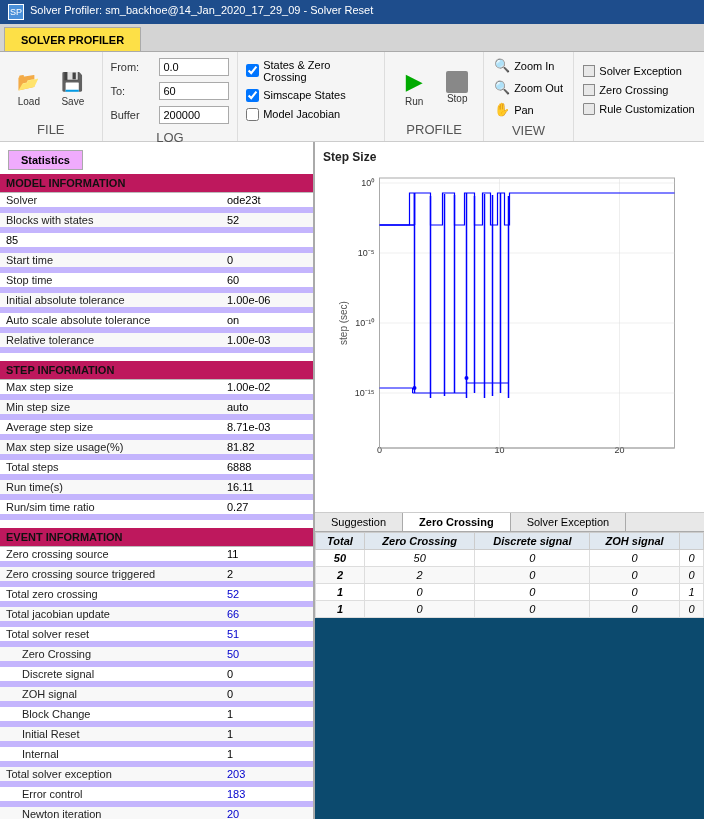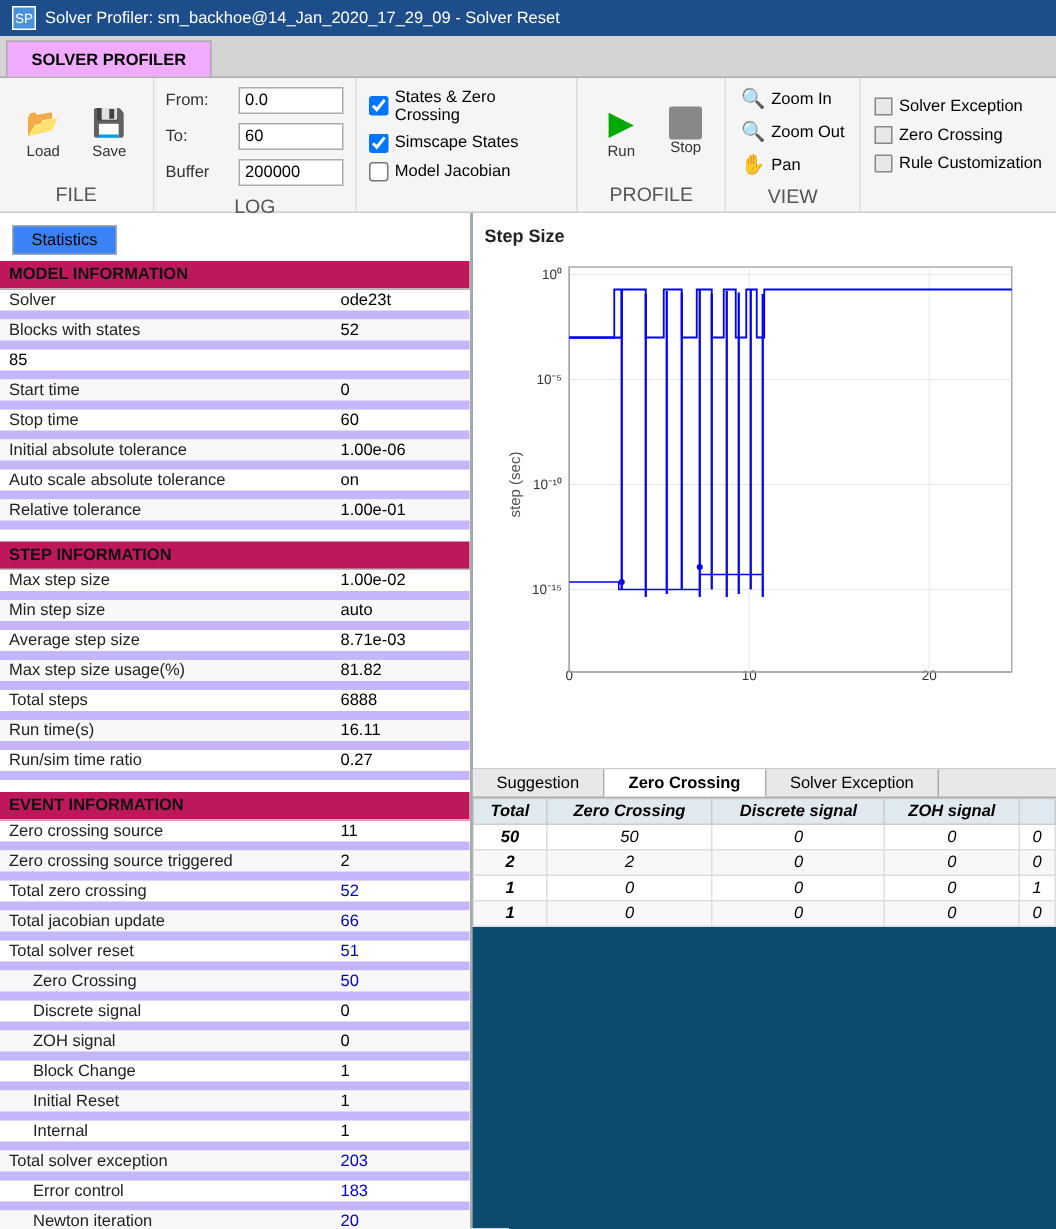--- a/index.html
+++ b/index.html
@@ -1,25 +1,25 @@
 <!DOCTYPE html>
 <html><head>
   <meta charset="utf-8">
   <style>
     * { box-sizing: border-box; margin: 0; padding: 0; }
     body { font-family: 'Segoe UI', Arial, sans-serif; font-size: 12px; background: #f0f0f0; width: 704px; height: 819px; overflow: hidden; }
     
     
-    #titlebar { background: #1e4d8c; color: white; padding: 4px 8px; font-size: 11px; display: flex; align-items: center; gap: 6px; height: 24px; }
+    #titlebar { background: #1e4d8c; color: white; padding: 4px 8px; font-size: 11px; display: flex; align-items: flex-start; gap: 6px; height: 24px; }
     #titlebar .icon { width: 16px; height: 16px; background: #4a90d9; border: 1px solid #fff; display: inline-block; font-size: 9px; color: white; text-align: center; line-height: 14px; }
     
     
     #tabbar { background: #d4d4d4; height: 28px; display: flex; align-items: flex-end; padding-left: 4px; border-bottom: 1px solid #aaa; }
     .tab { background: #e8e8e8; border: 1px solid #aaa; border-bottom: none; padding: 4px 16px; font-size: 11px; font-weight: bold; cursor: pointer; height: 24px; display: flex; align-items: center; }
-    .tab.active { background: #f0abfc; }
+    .tab.active { background: #fde047; }
     
     
     #toolbar { background: #f5f5f5; border-bottom: 1px solid #ccc; display: flex; align-items: stretch; height: 90px; }
     
     .toolbar-group { display: flex; flex-direction: column; align-items: center; border-right: 1px solid #ddd; padding: 4px 8px; }
     .toolbar-group-label { font-size: 13px; color: #555; margin-top: auto; padding-top: 4px; }
     .toolbar-group-content { display: flex; flex-direction: row; align-items: center; gap: 4px; flex: 1; }
     
     .tool-btn { display: flex; flex-direction: column; align-items: center; justify-content: center; cursor: pointer; padding: 3px 6px; border: 1px solid transparent; min-width: 36px; }
     .tool-btn .btn-icon { width: 28px; height: 28px; display: flex; align-items: center; justify-content: center; font-size: 18px; }
@@ -35,21 +35,21 @@
     .view-row { display: flex; align-items: center; gap: 4px; font-size: 11px; margin: 2px 0; cursor: pointer; }
     .f-row { display: flex; align-items: center; gap: 4px; font-size: 11px; margin: 2px 0; cursor: pointer; }
     .f-checkbox { width: 12px; height: 12px; border: 1px solid #888; background: #e8e8e8; display: inline-block; }
     
     
     #main { display: flex; height: calc(819px - 24px - 28px - 90px - 24px); }
     
     
     #left-panel { width: 315px; background: white; border-right: 2px solid #aaa; overflow-y: auto; height: 100%; }
     .stats-tab-btn { background: #e8e8e8; border: 1px solid #aaa; padding: 3px 12px; font-size: 11px; margin: 4px; cursor: pointer; }
-    .stats-tab-btn.active { background: #3b82f6; font-weight: normal; }
+    .stats-tab-btn.active { background: #f0abfc; font-weight: bold; }
     
     
     .stats-section-header { background: #be185d; font-weight: bold; font-size: 11px; padding: 3px 6px; color: #111; border-bottom: 1px solid #bbb; }
     .stats-row { display: flex; align-items: center; padding: 1px 6px; border-bottom: 6px solid #c4b5fd; min-height: 18px; }
     .stats-row:nth-child(even) { background: #f8f8f8; }
     .stats-label { flex: 1; font-size: 11px; color: #222; }
     .stats-value { font-size: 11px; color: #0000cc; min-width: 80px; text-align: left; }
     .stats-value.black { color: #000; }
     .stats-indent { padding-left: 16px; }
     
@@ -226,21 +226,21 @@
         <div class="stats-row">
           <span class="stats-label">Initial absolute tolerance</span>
           <span class="stats-value black">1.00e-06</span>
         </div>
         <div class="stats-row">
           <span class="stats-label">Auto scale absolute tolerance</span>
           <span class="stats-value black">on</span>
         </div>
         <div class="stats-row">
           <span class="stats-label">Relative tolerance</span>
-          <span class="stats-value black">1.00e-01</span>
+          <span class="stats-value black">1.00e-03</span>
         </div>
       </div>
 
     <div style="height:8px;"></div>
     <div class="stats-section-header">STEP INFORMATION</div>
     <div id="step-info-rows">
         <div class="stats-row">
           <span class="stats-label">Max step size</span>
           <span class="stats-value black">1.00e-02</span>
         </div>

